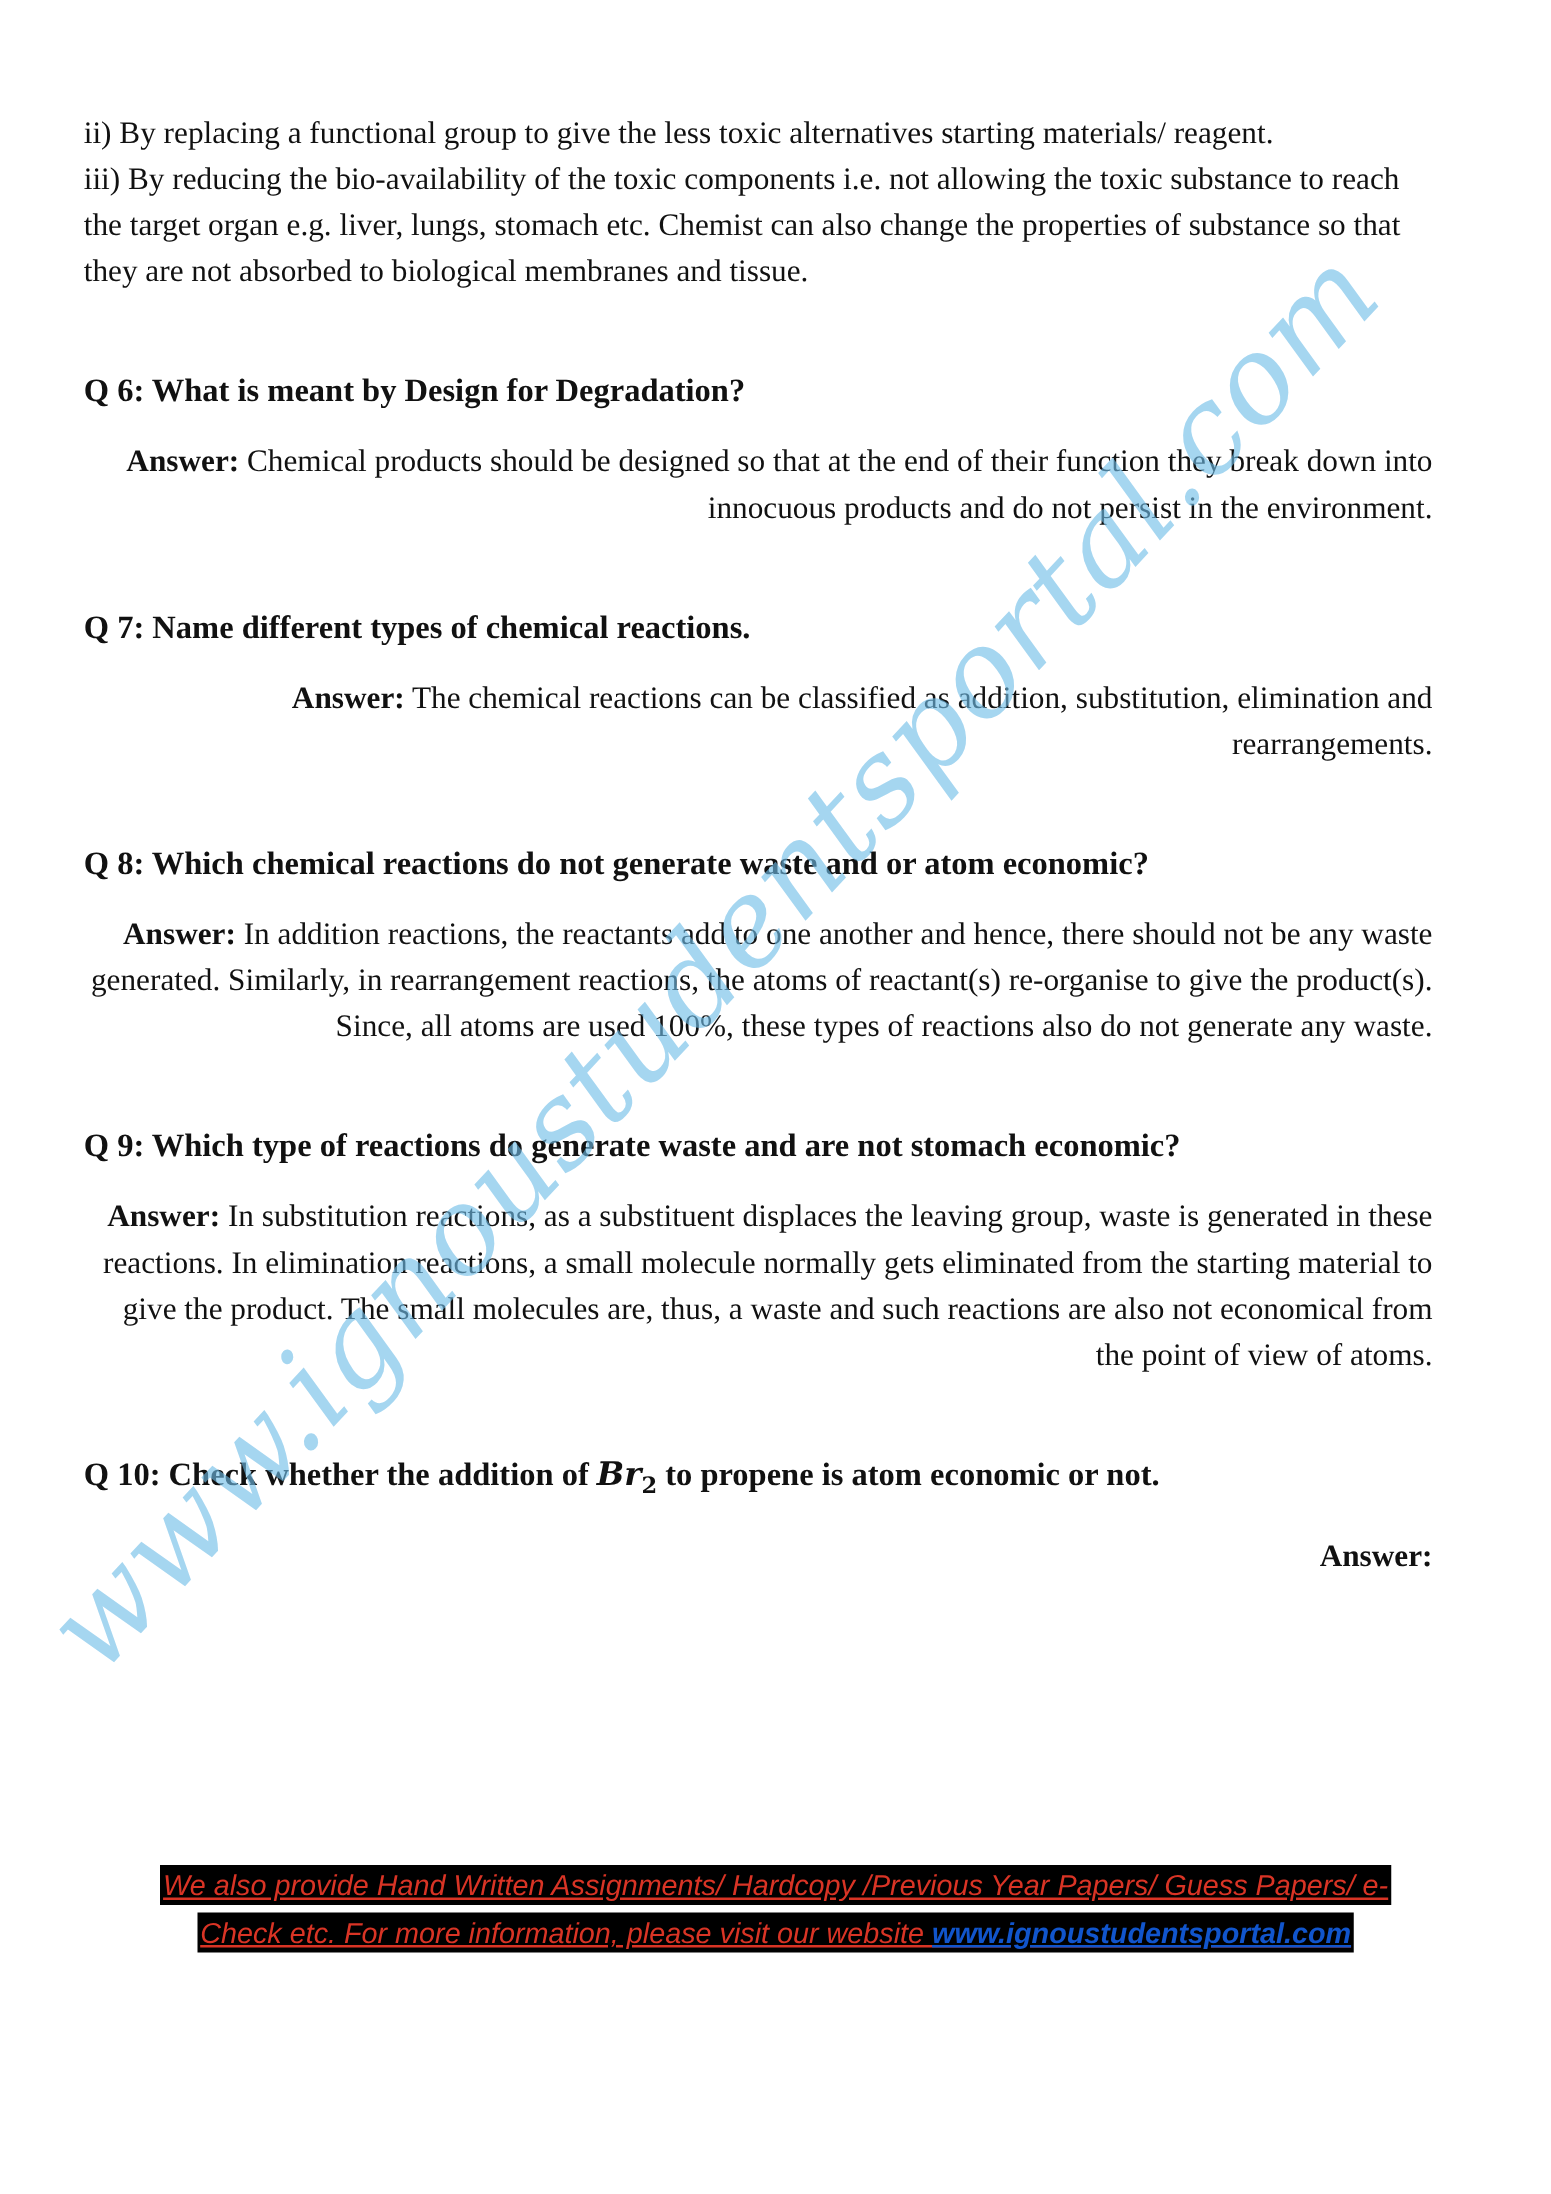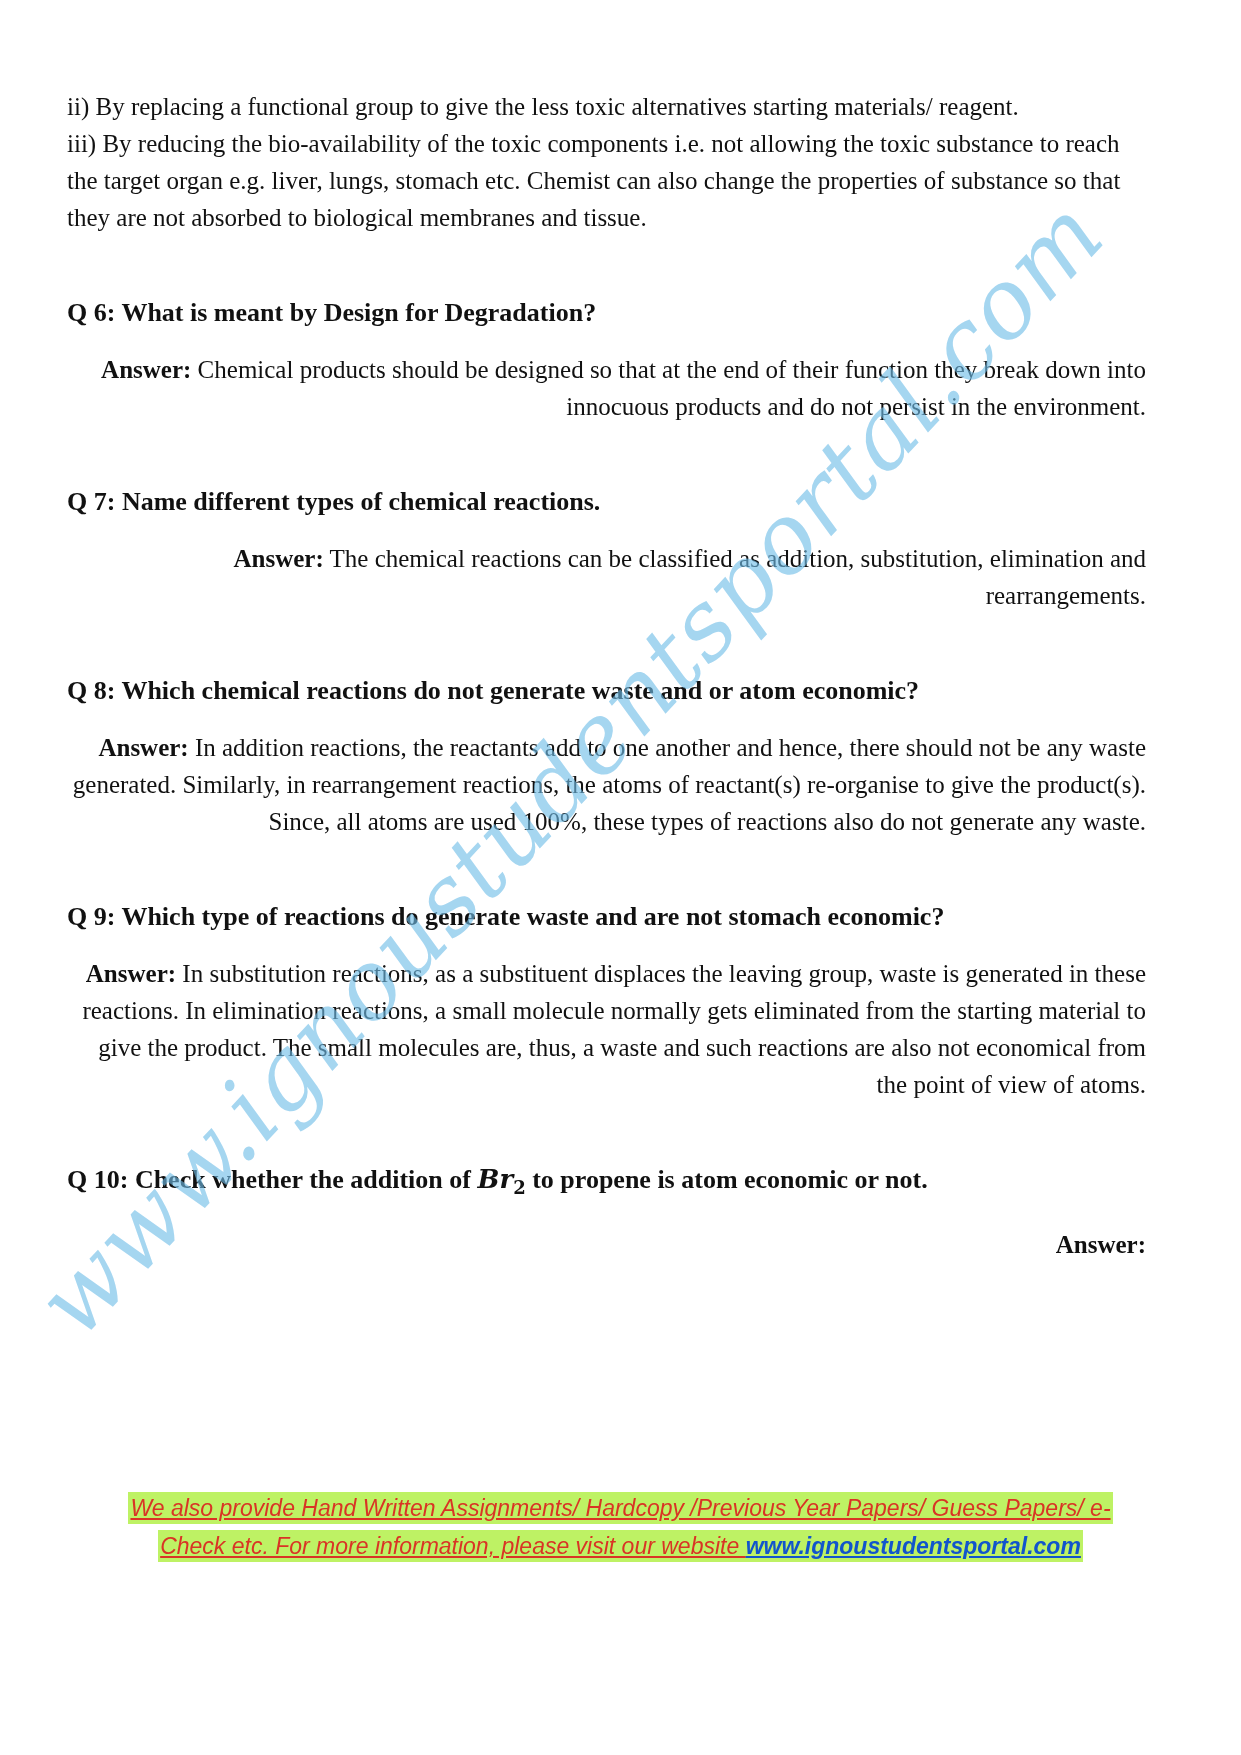--- a/index.html
+++ b/index.html
@@ -75,21 +75,21 @@
     bottom: 190px;
     text-align: center;
     font-family: "Liberation Sans", sans-serif;
     font-style: italic;
     font-size: 23px;
     line-height: 38px;
     color: #d93425;
     z-index: 1;
   }
   .footer .hl {
-    background: #bef264;
+    background: #000000;
     padding: 3px 2px;
     text-decoration: underline;
     text-decoration-color: #d93425;
   }
   .footer a.site-link {
     color: #1155cc;
     font-weight: bold;
     text-decoration: underline;
     font-style: italic;
   }

